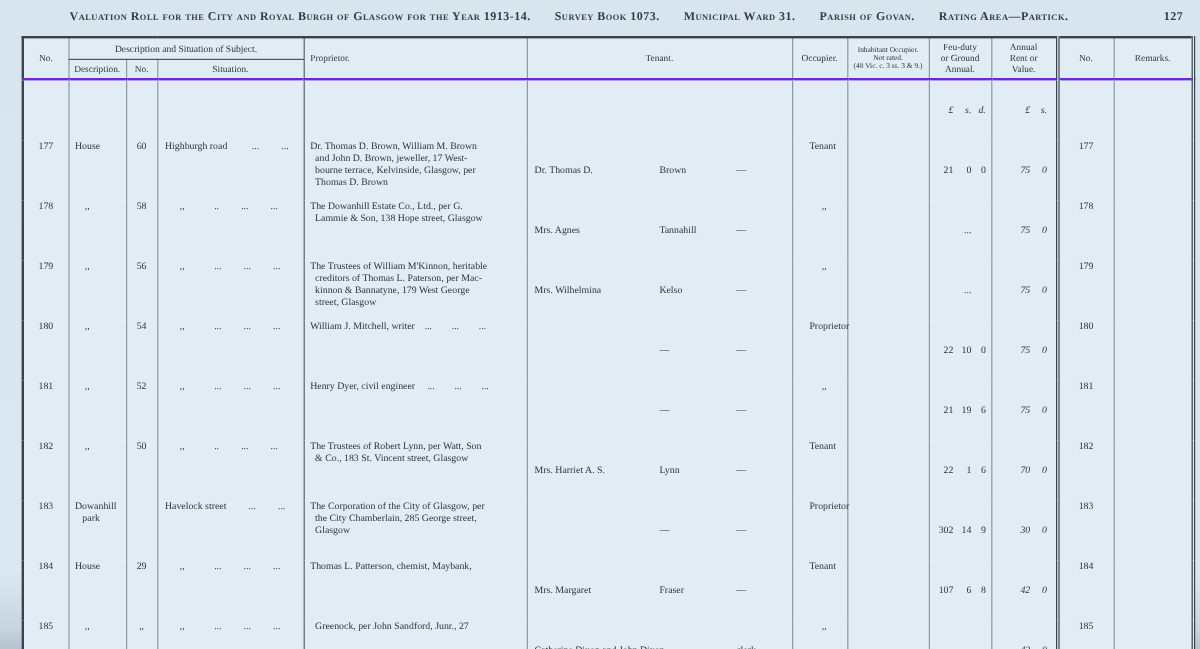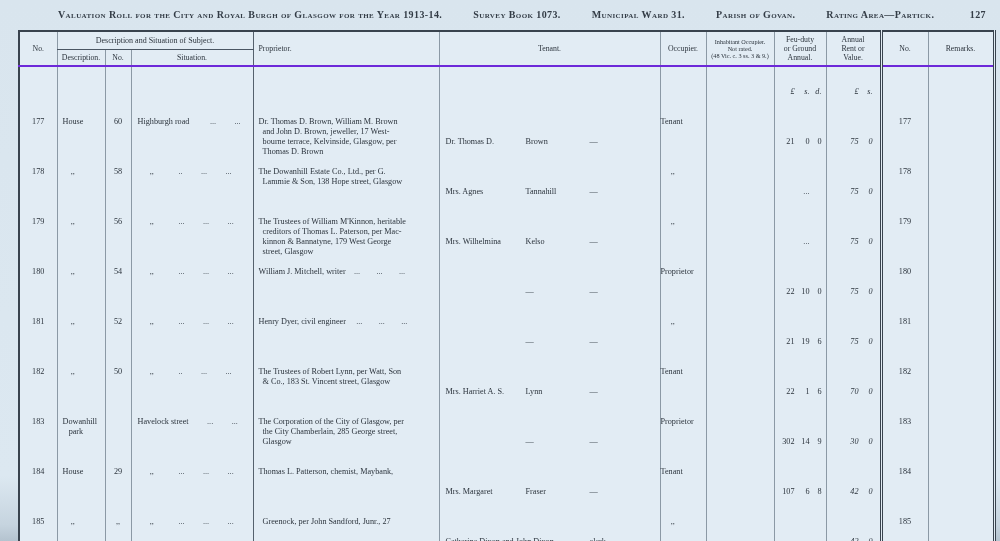--- a/index.html
+++ b/index.html
@@ -8,21 +8,21 @@
     background:linear-gradient(180deg,#d9e5ee 0%,#dce8f1 88%,#c6d4df 97%,#b4c3cf 100%);
     font-family:"Liberation Serif","DejaVu Serif",serif;
     color:#2c343d;
   }
   .titlebar{
     display:flex;align-items:flex-start;
     padding:9px 10px 0 58px;height:21px;
     font-size:10px;font-weight:bold;letter-spacing:.4px;
     font-variant:small-caps;color:#333c46;white-space:nowrap;
   }
-  .titlebar .seg{margin-left:31px;}
+  .titlebar .seg{margin-left:20px;}
   .titlebar .seg.first{margin-left:0;}
   .titlebar .pageno{margin-left:auto;margin-right:4px;font-variant:normal;}
   table.roll{
     table-layout:fixed;border-collapse:collapse;
     width:975px;margin-left:18px;
     border-top:2px solid #39434e;
     border-left:2px solid #39434e;
     border-right:3px double #39434e;
     border-bottom:3px double #39434e;
     background:#e2ecf4;
@@ -45,24 +45,24 @@
   td.c-prop,th.c-prop{border-left:1px solid #55616d;}
   td.c-no2,th.c-no2{border-left:3px double #39434e;}
   .c-no{text-align:center;}
   .c-desc{padding-left:5px;}
   .c-sno{text-align:center;}
   .c-sit{padding-left:6px;}
   .c-prop{padding:0 4px 0 5px;text-align:left;}
   .c-ten{padding-left:6px;}
   .ten-wrap{display:flex;}
   .ten-wrap span{white-space:pre;}
-  .t-first{width:80px;flex:none;}
+  .t-first{width:104px;flex:none;}
   .t-last{width:64px;flex:none;}
   .t-occ{flex:1;}
-  .c-occ{padding-left:0;margin-left:38px;}
+  .c-occ{padding-left:14px;margin-left:38px;}
   .c-inh{}
   .feu-wrap{display:flex;justify-content:flex-end;padding-right:4px;}
   .feu-l{width:20px;text-align:right;white-space:pre;}
   .feu-s{width:15px;text-align:right;white-space:pre;}
   .feu-d{width:12px;text-align:right;white-space:pre;}
   .rent-wrap{display:flex;justify-content:flex-end;padding-right:7px;font-style:italic;}
   .rent-l{width:26px;text-align:right;white-space:pre;}
   .rent-s{width:14px;text-align:right;white-space:pre;}
   .c-no2{text-align:center;}
   tr.units td{height:14px;}

